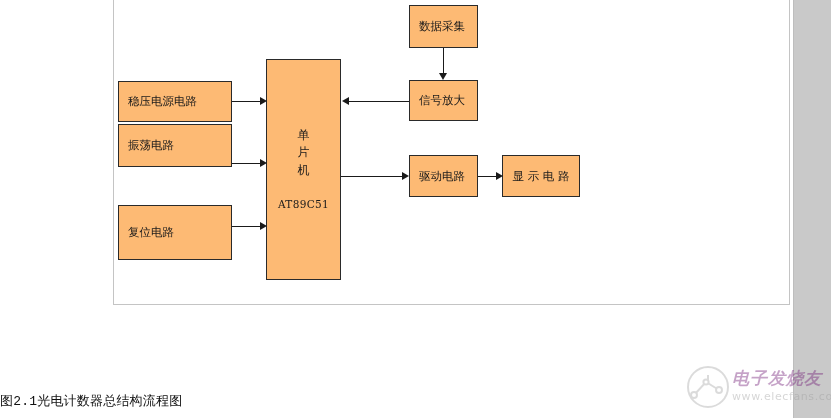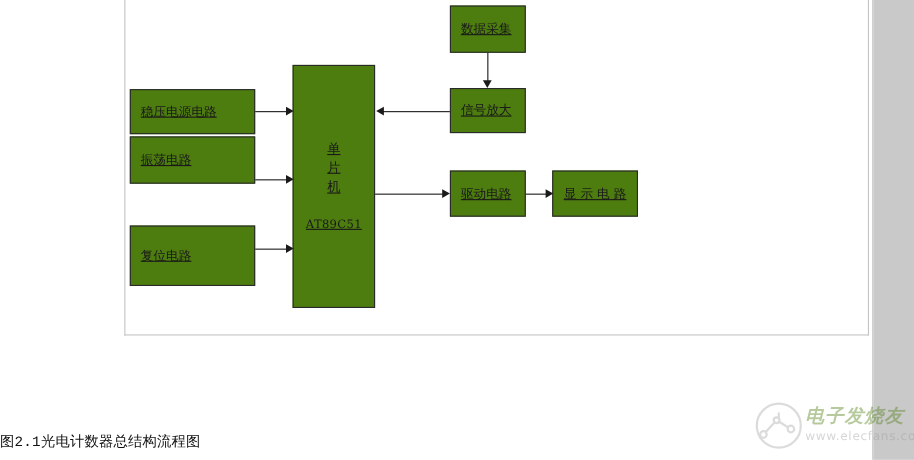--- a/index.html
+++ b/index.html
@@ -59,28 +59,27 @@
     position: absolute;
     left: 0;
     top: 0;
     width: 831px;
     height: 418px;
   }
 
   .node {
     position: absolute;
     border: 1px solid #2a2a2a;
-    background: #4d7c0f;
+    background: #fdba74;
     box-sizing: border-box;
     display: flex;
     align-items: center;
     color: #1a1a1a;
     font-size: 11.5px;
     line-height: 1.25;
-    text-decoration: underline;
   }
   .node .node-label {
     display: block;
     padding-left: 9px;
     white-space: pre;
   }
   .node.center-label .node-label {
     padding-left: 0;
     width: 100%;
     text-align: center;
@@ -164,21 +163,21 @@
     left: 0;
     top: 2px;
     width: 44px;
     height: 44px;
   }
   .wm-text {
     position: absolute;
     left: 46px;
     top: 4px;
     font-size: 17px;
-    color: #4d7c0f;
+    color: #701a75;
     font-style: italic;
     font-weight: bold;
     letter-spacing: 1px;
     white-space: nowrap;
   }
   .wm-url {
     position: absolute;
     left: 46px;
     top: 27px;
     font-size: 11px;

